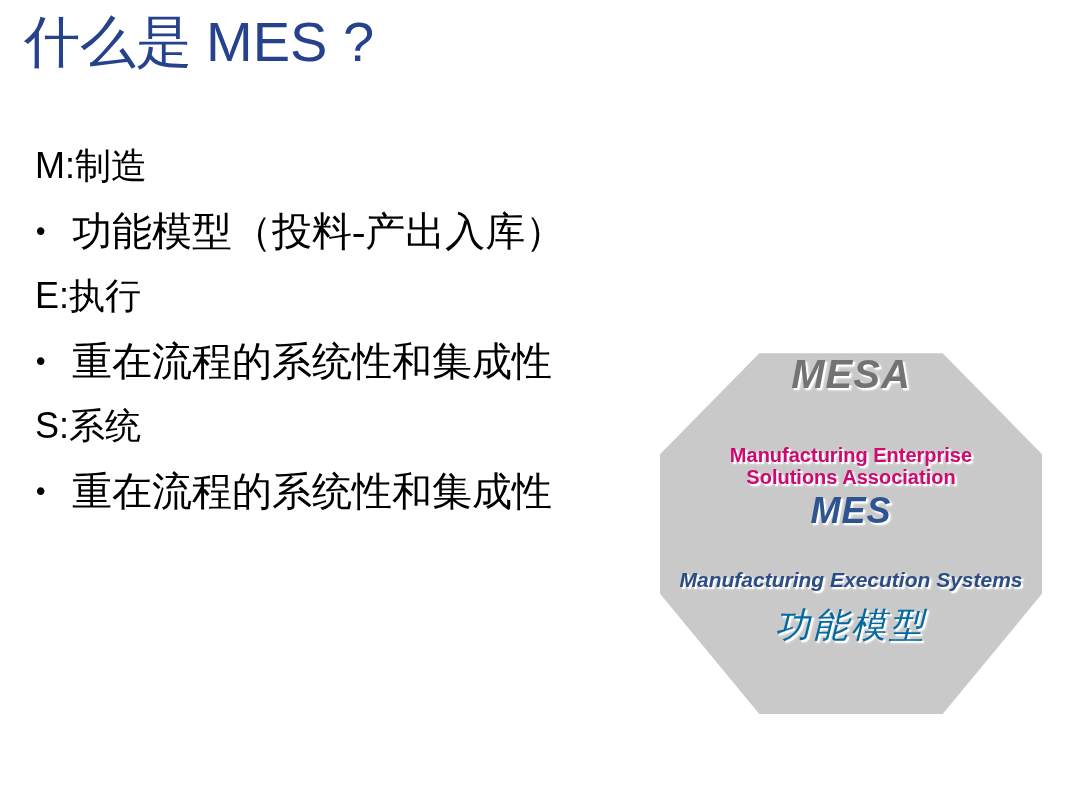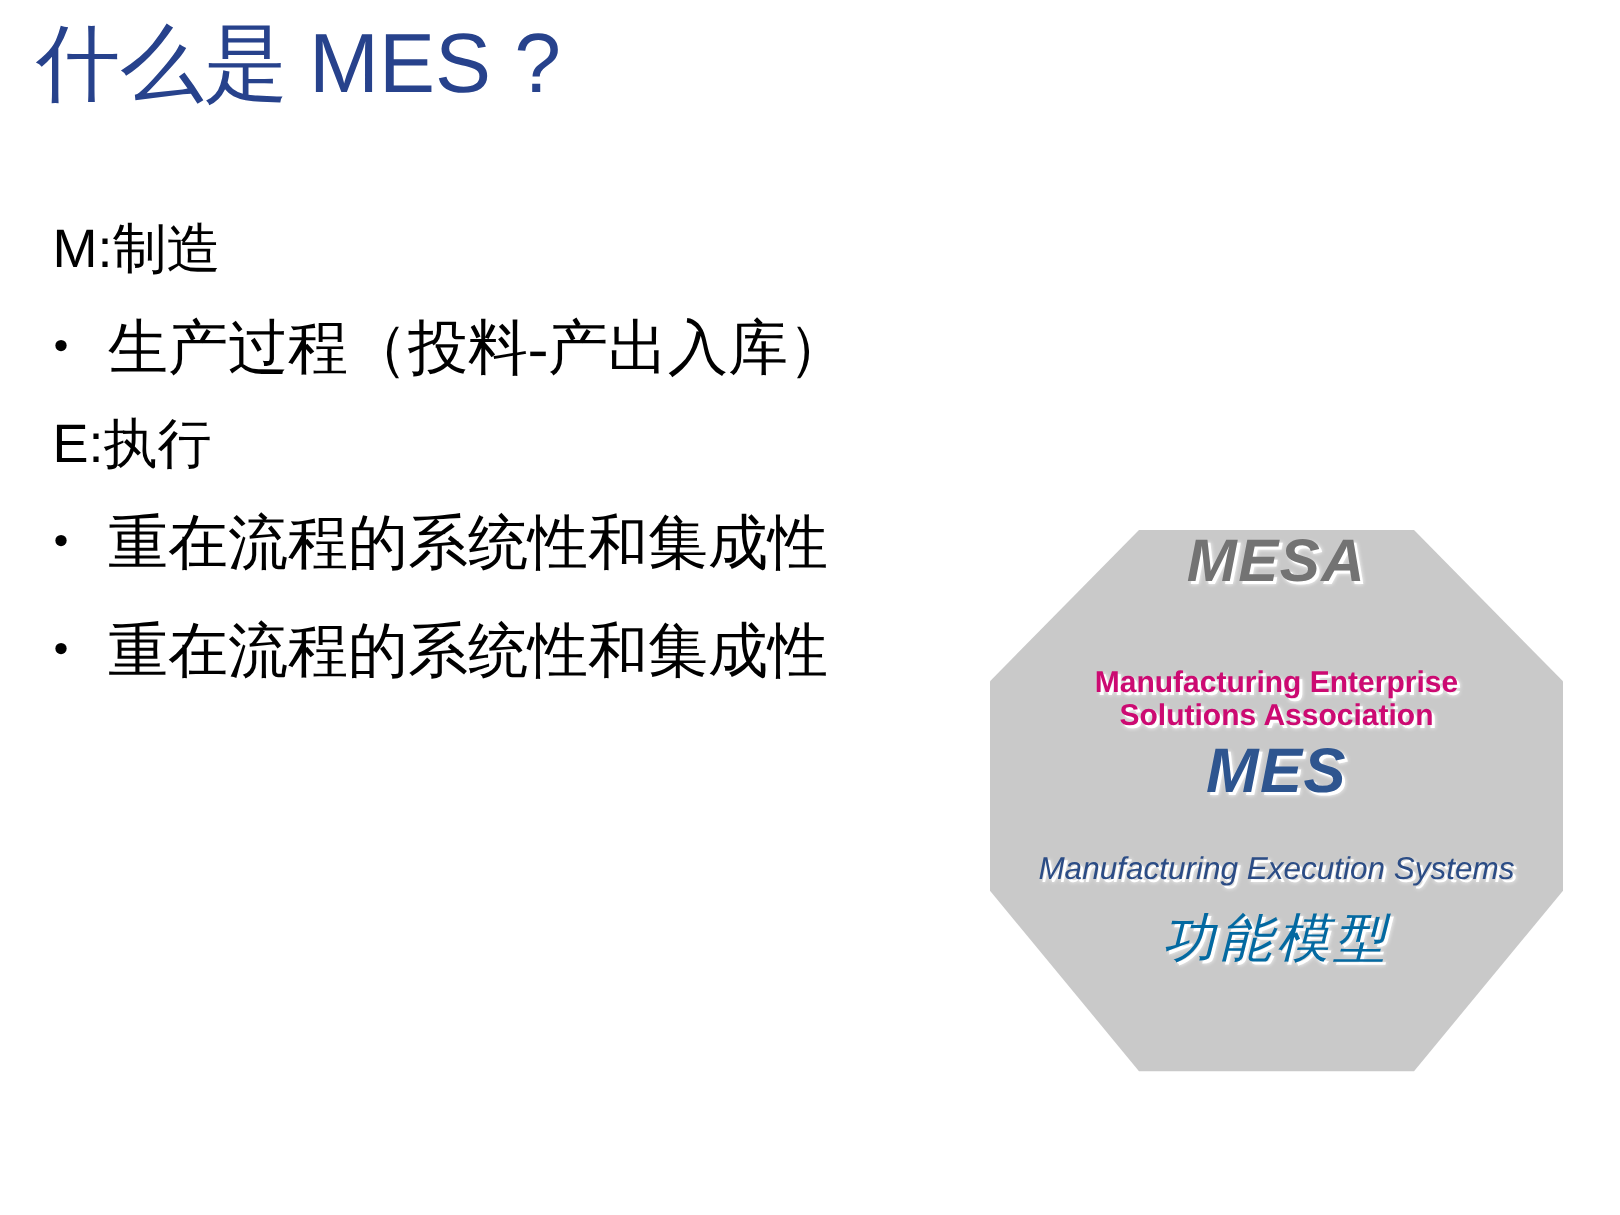--- a/index.html
+++ b/index.html
@@ -115,31 +115,31 @@
     font-family: "Liberation Sans", sans-serif;
     font-size: 20px;
     font-weight: bold;
     line-height: 22px;
     margin-top: 40px;
   }
   #mes-title {
     top: 160px;
     color: #2E558F;
     font-family: "Liberation Sans", sans-serif;
-    font-size: 42px;
+    font-size: 36px;
     font-weight: bold;
     font-style: italic;
     letter-spacing: 1px;
   }
   #mes-sub {
     top: 238px;
     color: #2B4C85;
     font-family: "Liberation Sans", sans-serif;
     font-size: 21px;
-    font-weight: normal;
+    font-weight: bold;
     font-style: italic;
   }
   #mes-cn {
     top: 272px;
     color: #0369a1;
     font-family: "Liberation Serif", "DejaVu Serif", serif;
     font-size: 35px;
     font-style: italic;
     letter-spacing: 3px;
   }
@@ -153,31 +153,34 @@
     <span>什么是 </span><span class="latin">MES ?</span>
   </div>
 
   <div id="body-list">
 
     <div class="line level1">
       <span class="latin">M:</span><span>制造</span>
     </div>
 
     <div class="line level2">
-      <span class="bullet">•</span><span>生产过程（投料-产出入库）</span>
+      <span class="bullet">•</span><span>功能模型（投料-产出入库）</span>
     </div>
 
     <div class="line level1">
       <span class="latin">E:</span><span>执行</span>
     </div>
 
     <div class="line level2">
       <span class="bullet">•</span><span>重在流程的系统性和集成性</span>
     </div>
 
+    <div class="line level1">
+      <span class="latin">S:</span><span>系统</span>
+    </div>
 
     <div class="line level2">
       <span class="bullet">•</span><span>重在流程的系统性和集成性</span>
     </div>
 
   </div>
 
   <div id="octagon-graphic">
     <div id="octagon-shape"></div>
     <div id="octagon-text">

